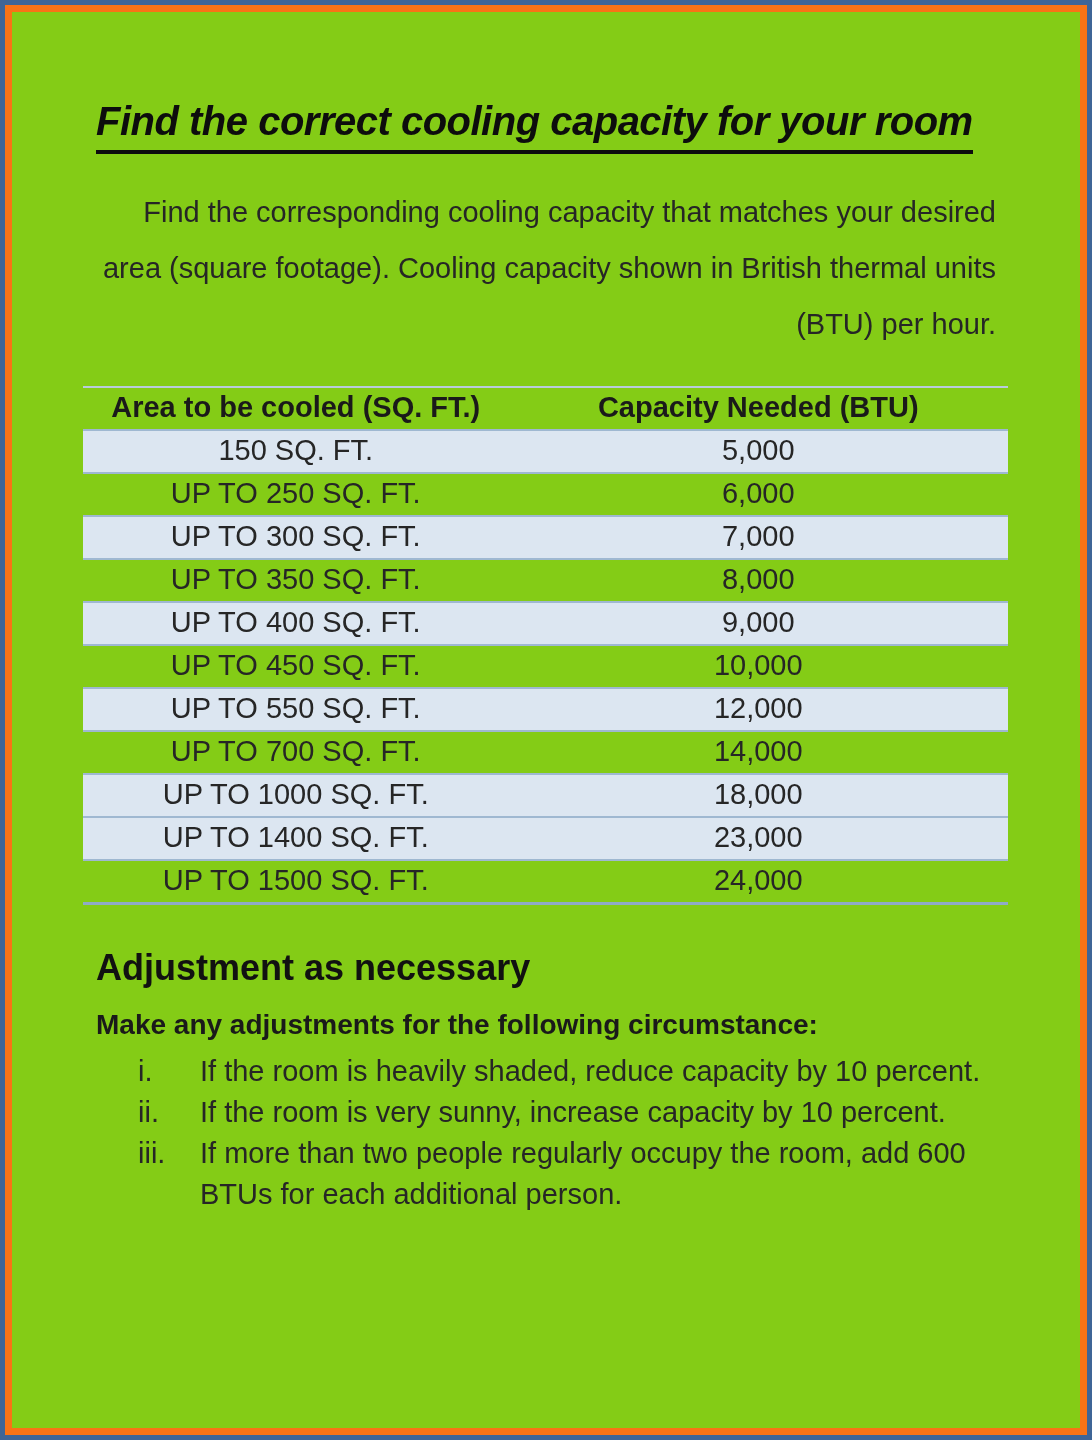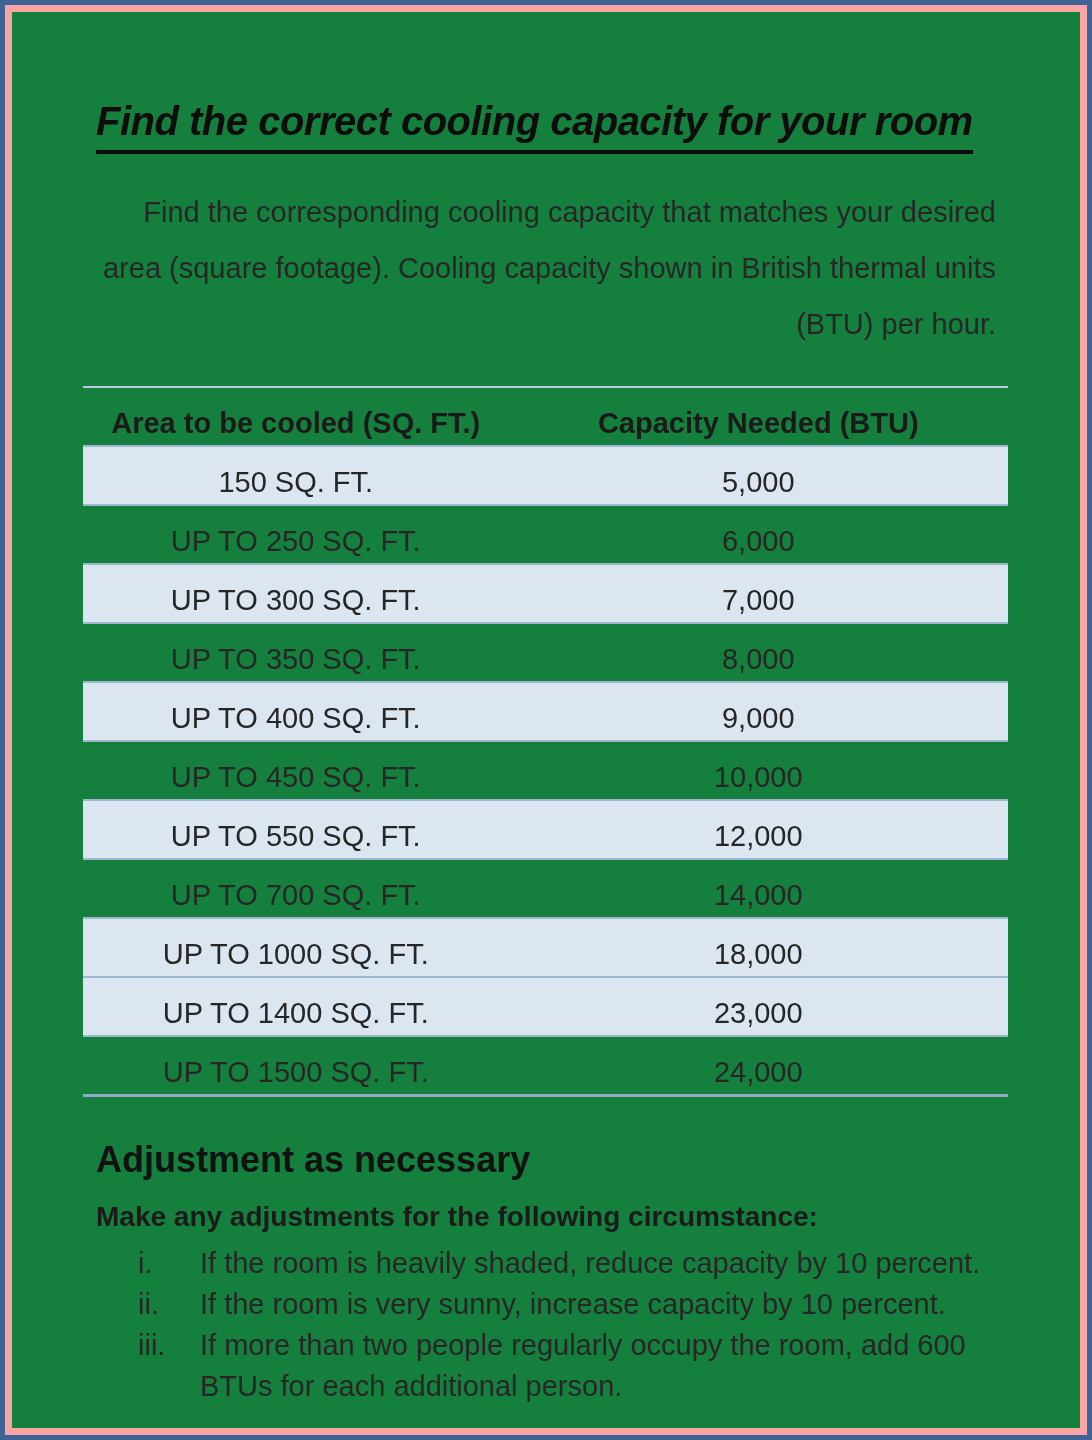--- a/index.html
+++ b/index.html
@@ -11,22 +11,22 @@
   }
   .page {
     width: 1092px;
     height: 1440px;
     background: #3f6597;           
     padding: 5px;
   }
   .page-inner {
     width: 100%;
     height: 100%;
-    border: 7px solid #fca5a5;     
-    background: #15803d;
+    border: 7px solid #f97316;     
+    background: #84cc16;
     padding: 86px 84px 0 84px;
     overflow: hidden;
   }
 
   
   .doc-title {
     font-size: 40px;
     font-weight: bold;
     font-style: italic;
     letter-spacing: -0.5px;
@@ -53,21 +53,21 @@
   table.capacity {
     margin-top: 34px;
     margin-left: -13px;
     width: 925px;
     border-collapse: collapse;
     font-size: 29px;
     color: #262626;
   }
   table.capacity th, table.capacity td {
     text-align: center;
-    padding: 19px 4px 5px 4px;
+    padding: 3px 4px 5px 4px;
     height: 43px;
     border-top: 2px solid #9fb8d1;
     border-bottom: 2px solid #9fb8d1;
   }
   table.capacity th {
     font-weight: bold;
     color: #1a1a1a;
     border-top: 2px solid #b9cbdd;
   }
   table.capacity col.c1 { width: 46%; }

